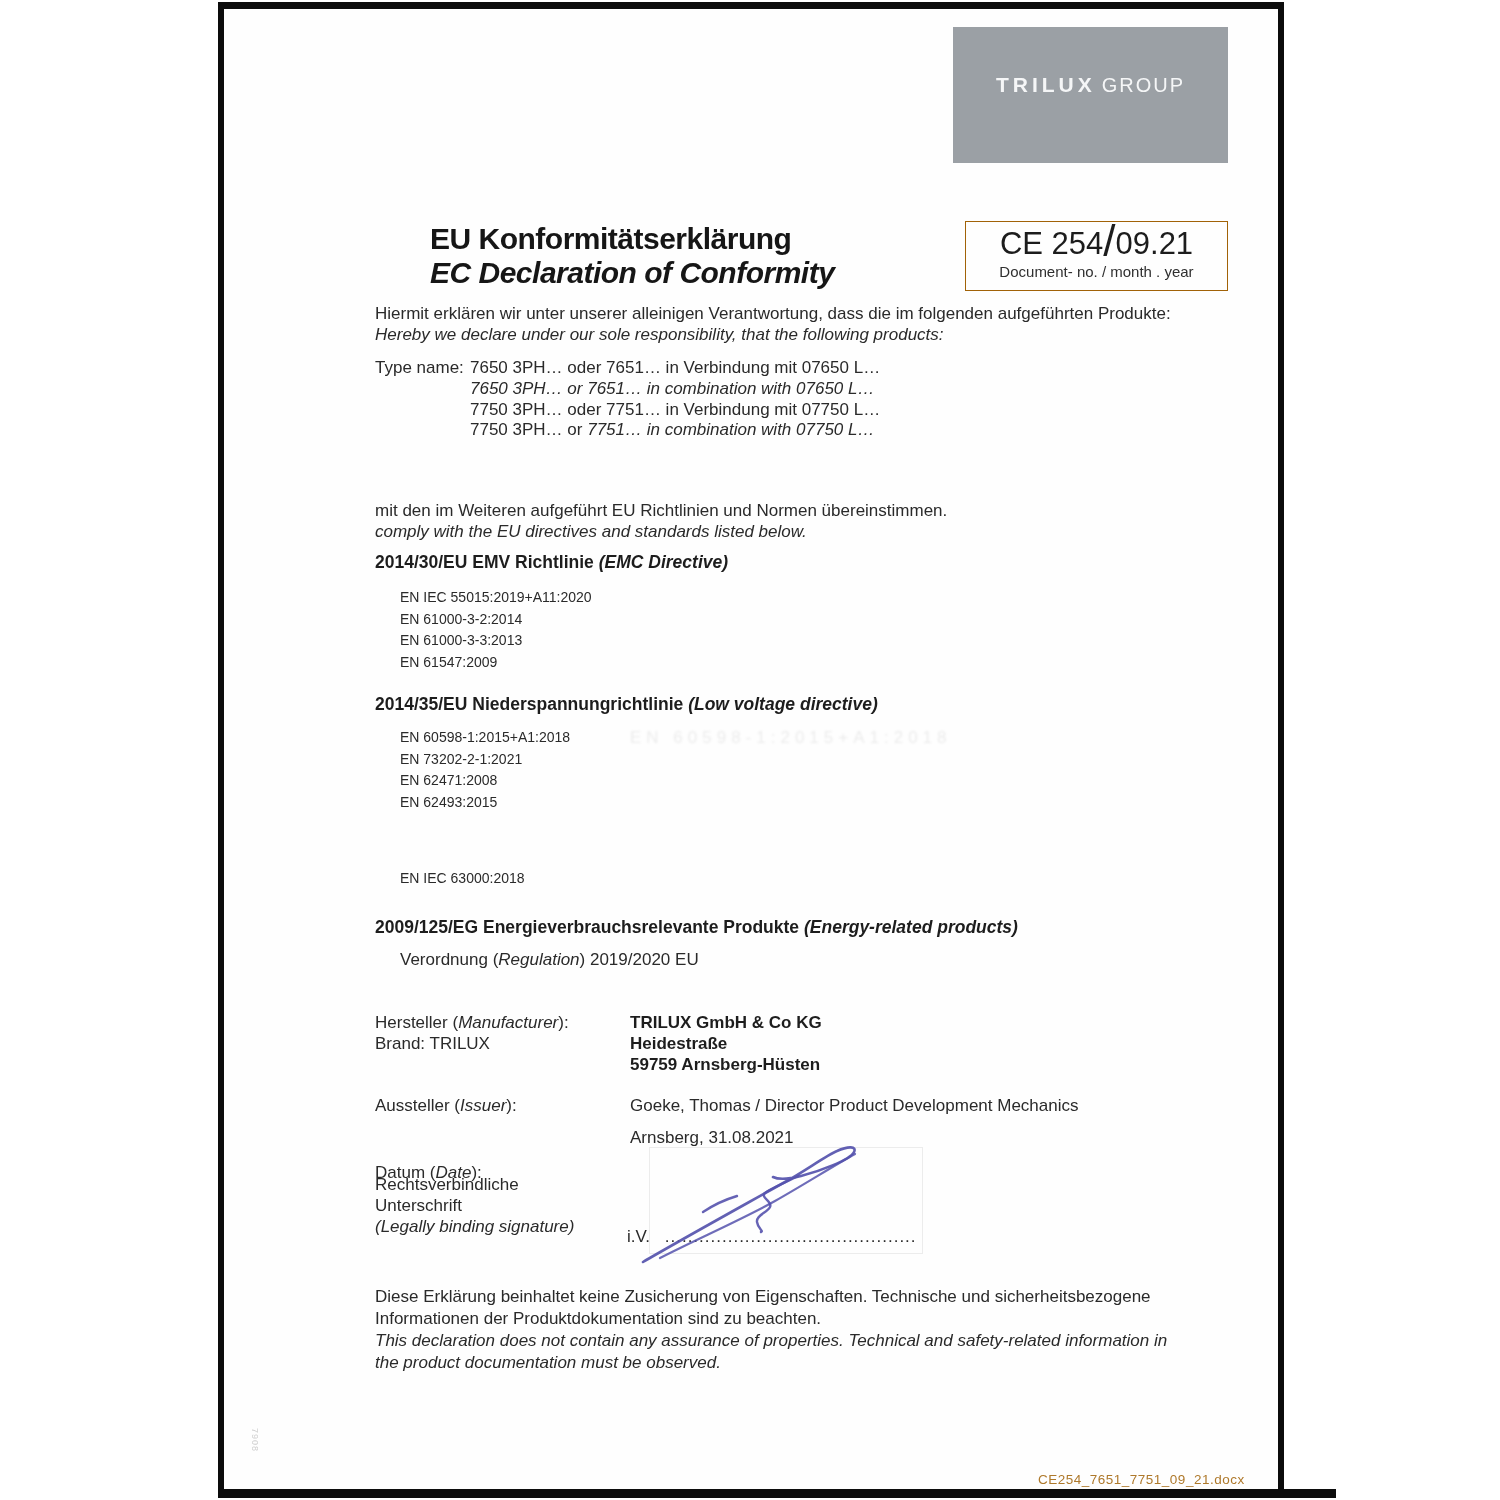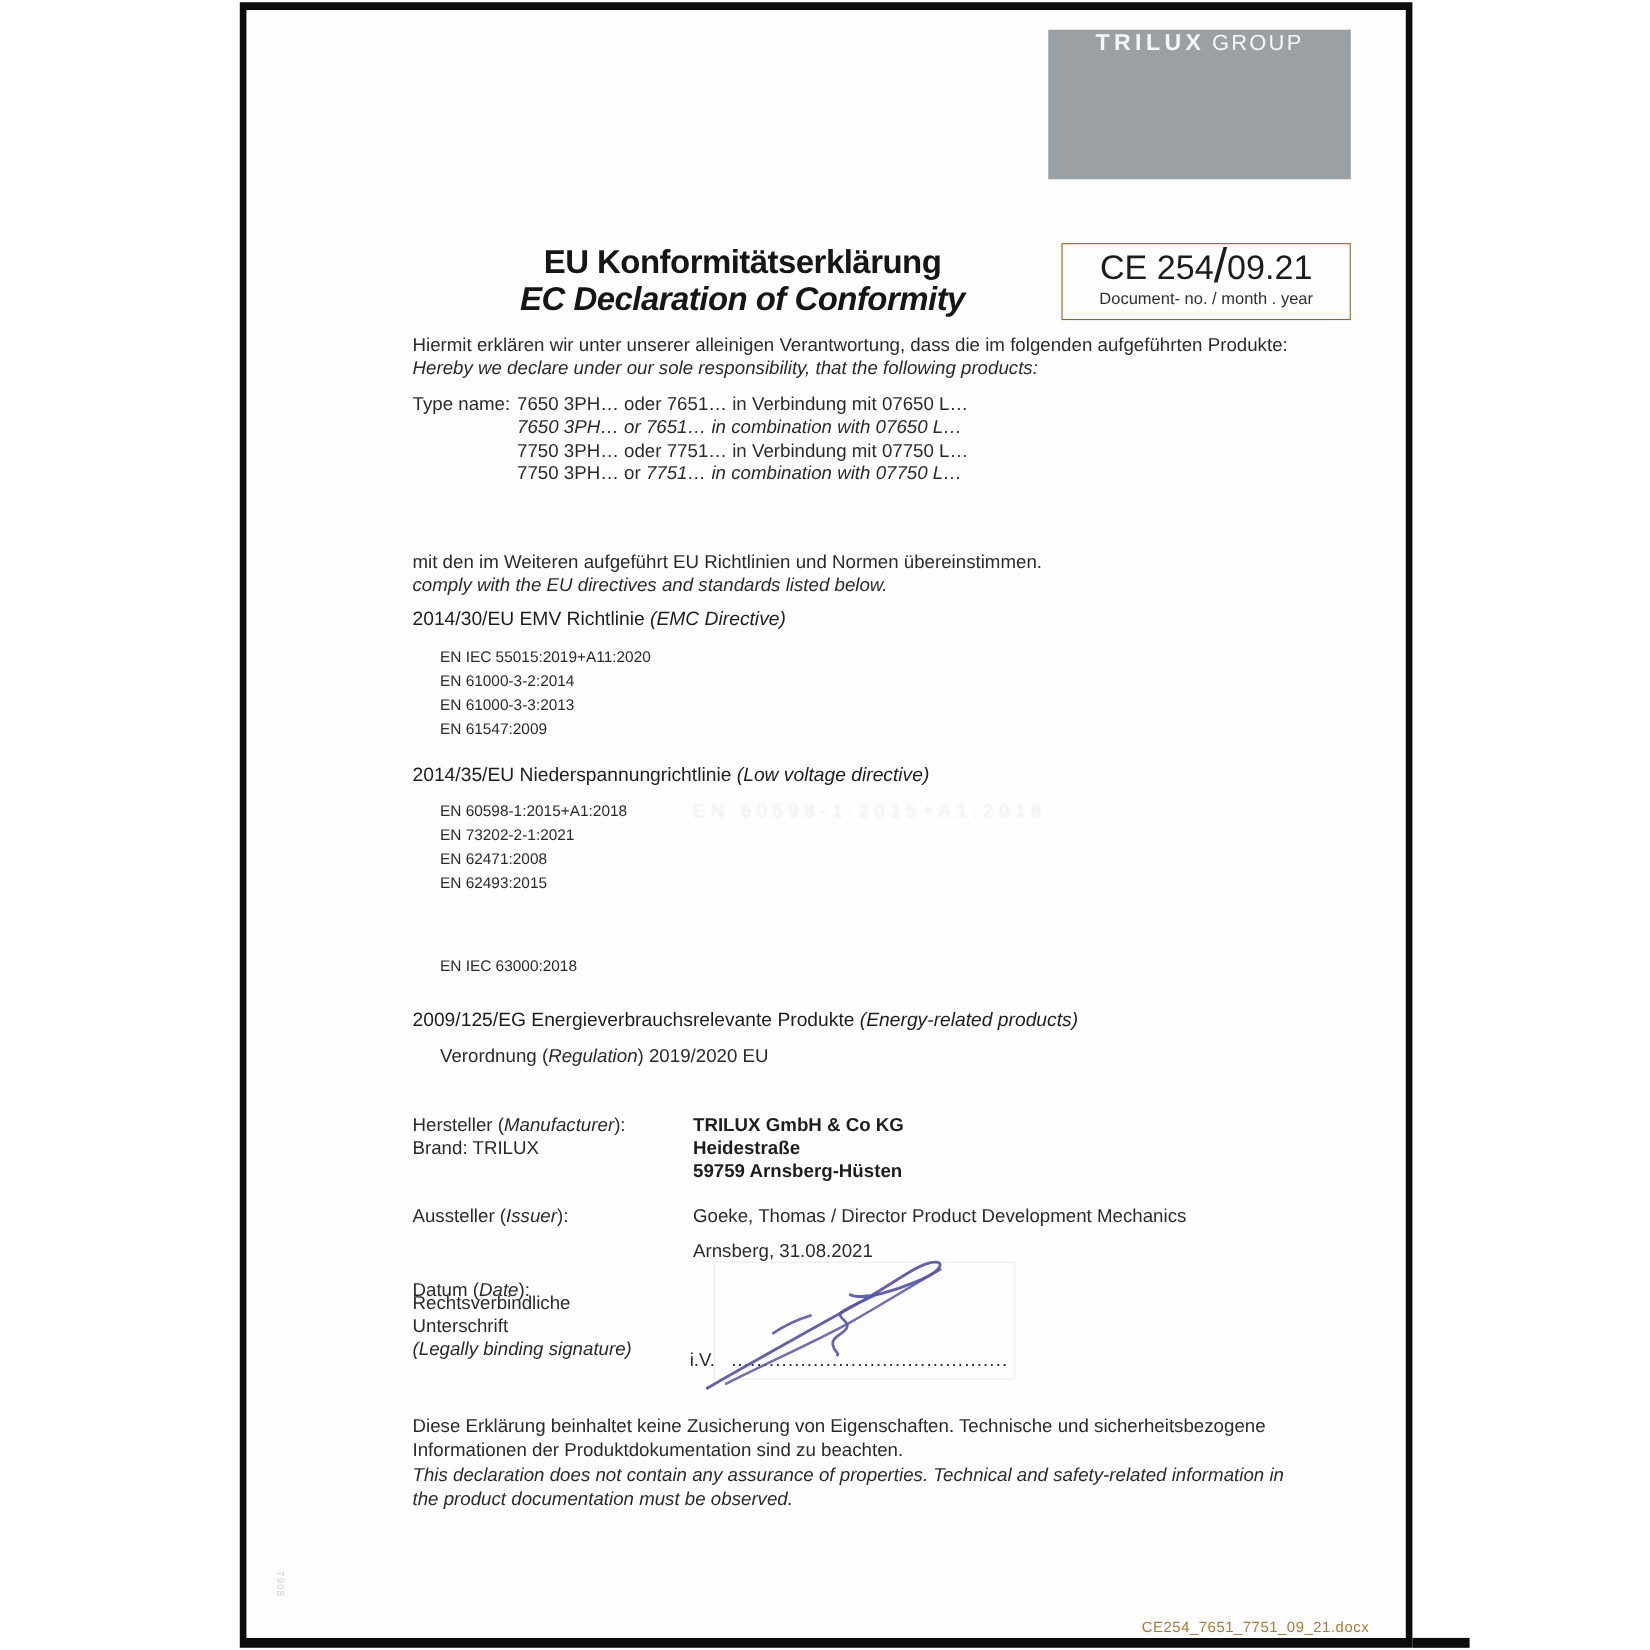--- a/index.html
+++ b/index.html
@@ -2,35 +2,35 @@
 <html><head>
 <meta charset="utf-8">
 <style>
   html,body{margin:0;padding:0;background:#ffffff;}
   .canvas{position:relative;width:1500px;height:1500px;background:#ffffff;overflow:hidden;
           font-family:"Liberation Sans",sans-serif;color:#2a2a2a;}
   .abs{position:absolute;}
   .page-frame{left:218px;top:2px;width:1066px;height:1496px;box-sizing:border-box;
               background:#fefefe;border:6px solid #0c0c0c;border-top-width:7px;border-bottom-width:9px;}
   .bottom-bar-ext{left:1284px;top:1489px;width:52px;height:9px;background:#0c0c0c;}
-  .logo-box{left:953px;top:27px;width:275px;height:136px;display:flex;align-items:flex-start;justify-content:center;}
+  .logo-box{left:953px;top:27px;width:275px;height:136px;display:flex;align-items:center;justify-content:center;}
   .logo-text{margin-bottom:20px;white-space:nowrap;color:#f5f6f7;}
   .logo-brand{font-weight:bold;font-size:21px;letter-spacing:4px;}
   .logo-group{font-size:20px;letter-spacing:2px;margin-left:6px;}
-  .title-block{left:430px;top:222px;width:490px;text-align:center;color:#161616;}
+  .title-block{left:430px;top:222px;width:490px;text-align:left;color:#161616;}
   .title-de{font-size:30px;font-weight:bold;line-height:34px;letter-spacing:-0.5px;}
   .title-en{font-size:30px;font-weight:bold;font-style:italic;line-height:34px;letter-spacing:-0.5px;}
   .ce-box{left:965px;top:221px;width:263px;height:70px;box-sizing:border-box;border:1px solid #a16207;
           text-align:center;color:#1c1c1c;}
   .ce-code{font-size:31px;line-height:40px;margin-top:2px;white-space:nowrap;}
   .ce-slash{font-size:44px;line-height:30px;vertical-align:-2px;}
   .ce-caption{font-size:15px;line-height:16px;color:#2f2f2f;}
   .body-text{font-size:17px;line-height:21px;white-space:nowrap;}
   .it{font-style:italic;}
-  .heading{font-size:17.5px;font-weight:normal;white-space:nowrap;color:#1d1d1d;}
+  .heading{font-size:17.5px;font-weight:bold;white-space:nowrap;color:#1d1d1d;}
   .std-list div{font-size:14px;line-height:21.5px;white-space:nowrap;}
   .label-col{left:375px;}
   .bold{font-weight:bold;color:#1d1d1d;}
   .ghost{color:rgba(70,70,70,0.10);filter:blur(1px);letter-spacing:5px;}
   .sig-rect{left:649px;top:1147px;width:272px;height:105px;border:1px solid #ececec;}
   .dots{display:inline-block;width:250px;overflow:hidden;vertical-align:bottom;letter-spacing:1px;white-space:nowrap;}
   .footer-file{left:1038px;top:1472px;height:17px;overflow:hidden;font-size:13.5px;color:#a16207;
                letter-spacing:0.5px;white-space:nowrap;opacity:0.85;}
   .side-mark{left:250px;top:1428px;font-size:9px;color:#cfcfcf;writing-mode:vertical-rl;letter-spacing:1px;}
 </style>

